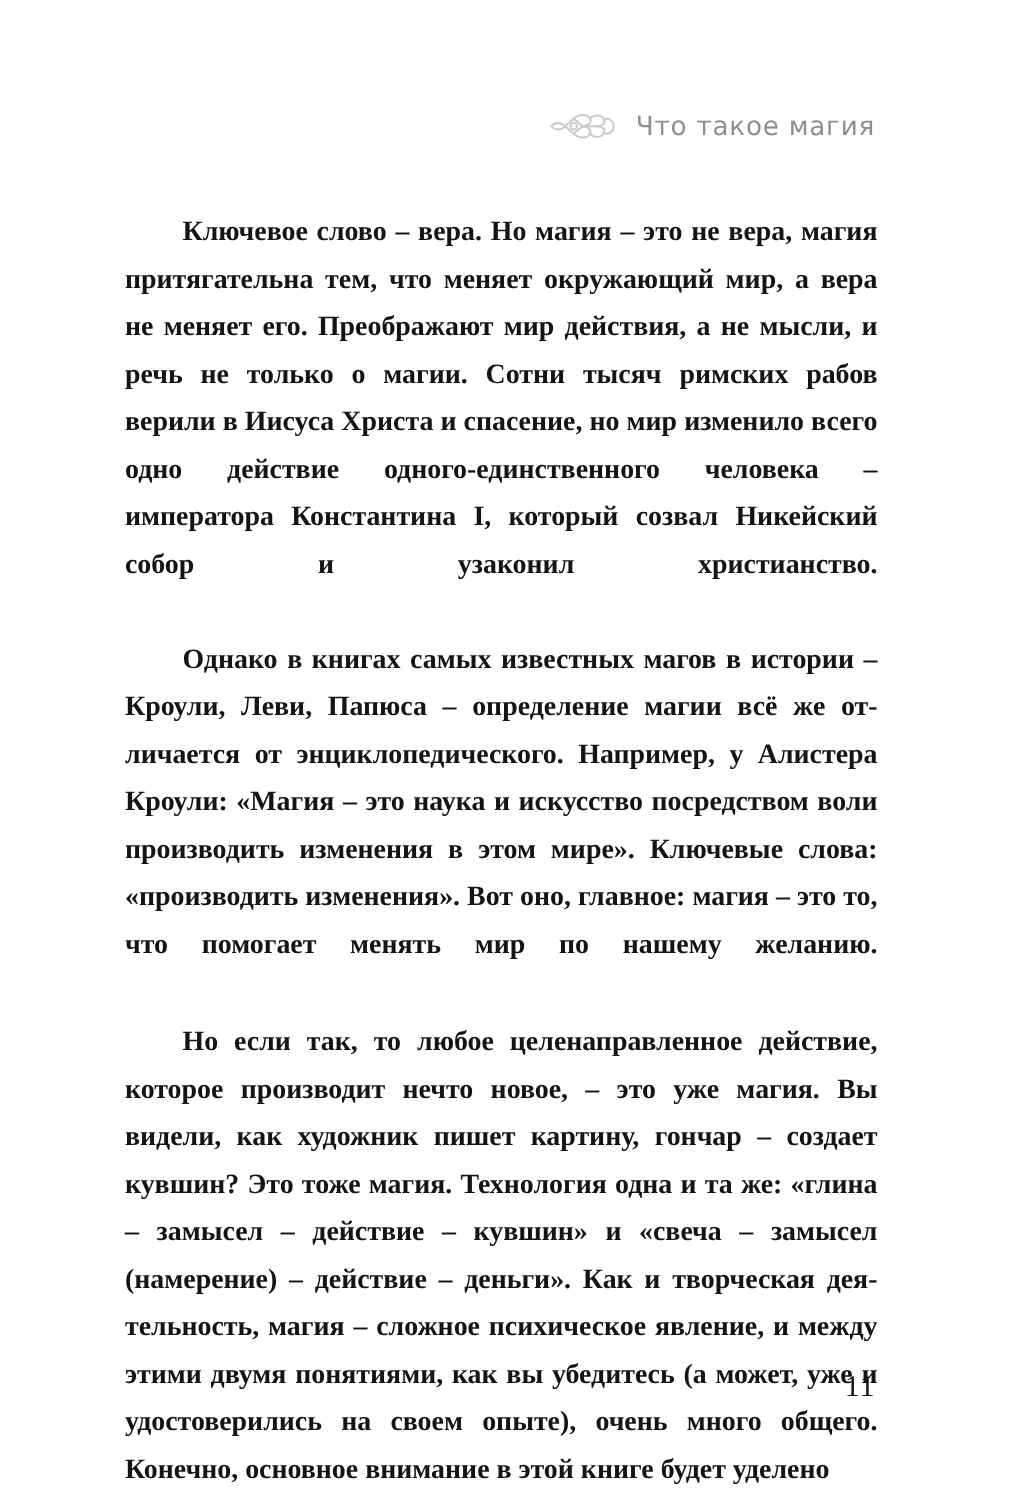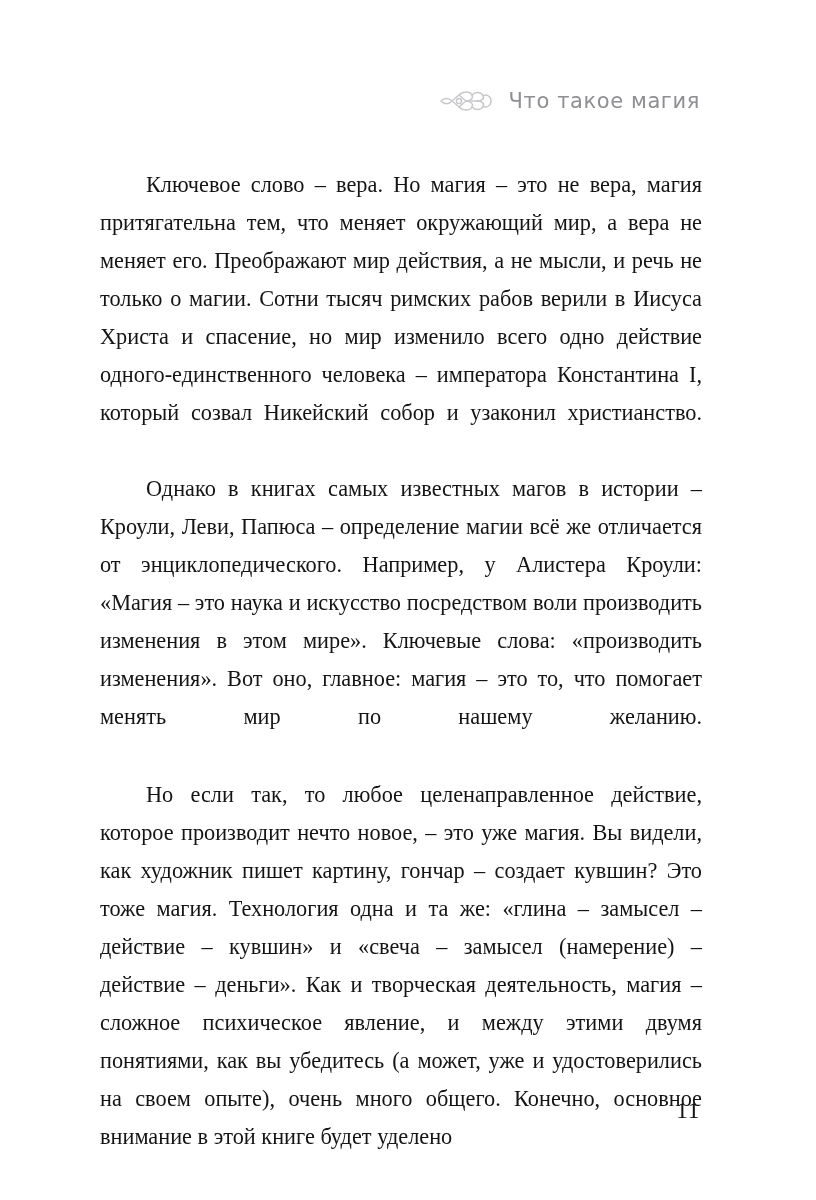--- a/index.html
+++ b/index.html
@@ -70,20 +70,21 @@
     line-height: 38px;
     text-align: justify;
     text-justify: inter-word;
     hyphens: manual;
     -webkit-hyphens: manual;
     color: #141414;
   }
 
   .para.indent {
     text-indent: 46px;
+    font-weight: bold;
   }
 
   .para.gap {
     margin-top: 2px;
   }
 
   
   .para::after {
     content: "";
     display: inline-block;

